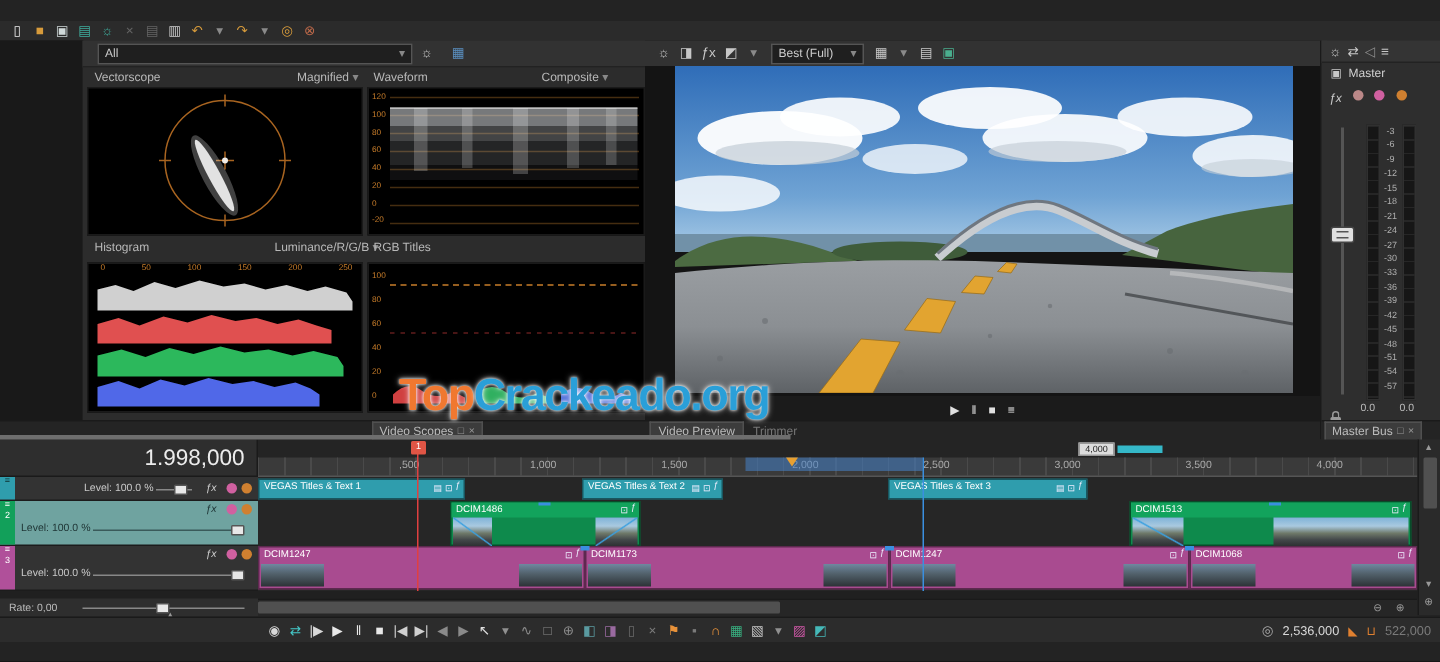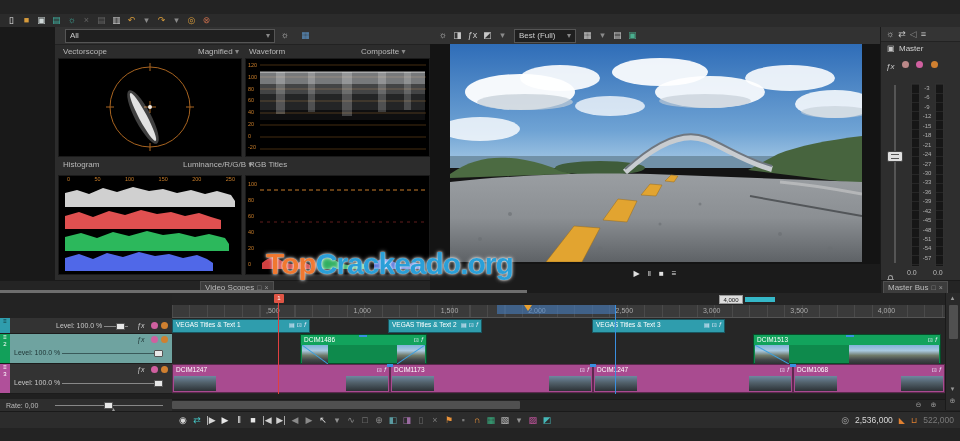--- a/index.html
+++ b/index.html
@@ -207,21 +207,21 @@
         <line x1="14" y1="14" x2="180" y2="14" stroke="#c87d2a" stroke-width="1" stroke-dasharray="4 3"></line>
         <line x1="14" y1="46" x2="180" y2="46" stroke="#a03030" stroke-width="1" stroke-dasharray="3 4" opacity="0.6"></line>
         <path d="M16,93 L16,87 Q26,77 36,85 Q46,91 56,85 L64,89 L64,93 Z" fill="#d04040"></path>
         <path d="M72,93 L72,86 Q82,78 92,86 Q102,92 112,86 L120,89 L120,93 Z" fill="#30b060"></path>
         <path d="M128,93 L128,87 Q138,79 148,86 Q158,92 168,86 L176,89 L176,93 Z" fill="#4868d8"></path>
       </svg>
     </div>
 
     <div class="tabstrip" style="left:-55px;top:253px;width:430px;height:13px">
       <span class="dimtab" style="width:120px"></span>
-      <div class="tab" style="margin-left:68px">
+      <div class="tab" style="margin-left:116px">
         <span>Video Scopes</span>
         <span class="tbtn">□</span>
         <span class="tbtn">×</span>
       </div>
     </div>
   </div>
 
   <div class="preview">
     <div class="pv-toolbar">
       <div style="display:flex">
@@ -301,20 +301,24 @@
       </svg>
     </div>
 
     <div class="pv-transport">
         <span style="color: rgb(224, 224, 224);">▶</span>
         <span style="color: rgb(224, 224, 224);">‖</span>
         <span style="color: rgb(224, 224, 224);">■</span>
         <span style="color: rgb(224, 224, 224);">≡</span>
       </div>
 
+    <div class="tabstrip pv-tabs">
+        <span class="active">Video Preview</span>
+        <span>Trimmer</span>
+      </div>
   </div>
 
   <div class="master">
     <div class="mb-toolbar">
         <span style="color: rgb(200, 200, 200);">☼</span>
         <span style="color: rgb(200, 200, 200);">⇄</span>
         <span style="color: rgb(138, 138, 138);">◁</span>
         <span style="color: rgb(200, 200, 200);">≡</span>
       </div>
     <span class="abs" style="left:6px;top:17px;font-size:8px;color:#c8c8c8">▣</span>
@@ -364,20 +368,21 @@
       </div>
     </div>
   </div>
 
   <div class="splitter"></div>
 
   <div class="wm">
     <span style="color:#f07830">Top</span><span style="color:#2a9fd8">Crackeado.org</span>
   </div>
 
+  <div class="timebox">1.998,000</div>
   <div class="mstrip"></div>
 
   <div class="abs" style="left:274px;top:294px;width:10px;height:9px;background:#e05545;border-radius:1px;font-size:6px;color:#fff;text-align:center;line-height:9px;z-index:31">1</div>
   <div class="abs" style="left:719px;top:295px;width:24px;height:9px;background:#ddd;border:1px solid #999;font-size:6px;color:#222;text-align:center;line-height:9px;box-sizing:border-box;z-index:31">4,000</div>
   <div class="abs" style="left:745px;top:297px;width:30px;height:5px;background:#35b8c8;z-index:31"></div>
 
   <div class="ruler">
       <span class="ruler-label">,500</span>
       <span class="ruler-label">1,000</span>
       <span class="ruler-label">1,500</span>

